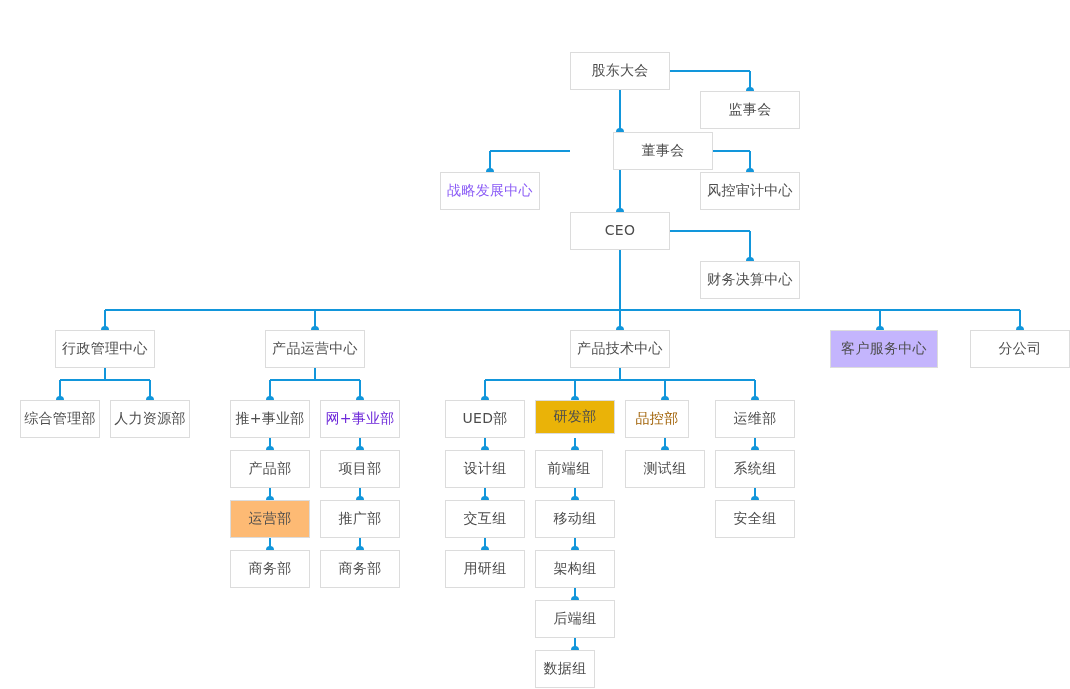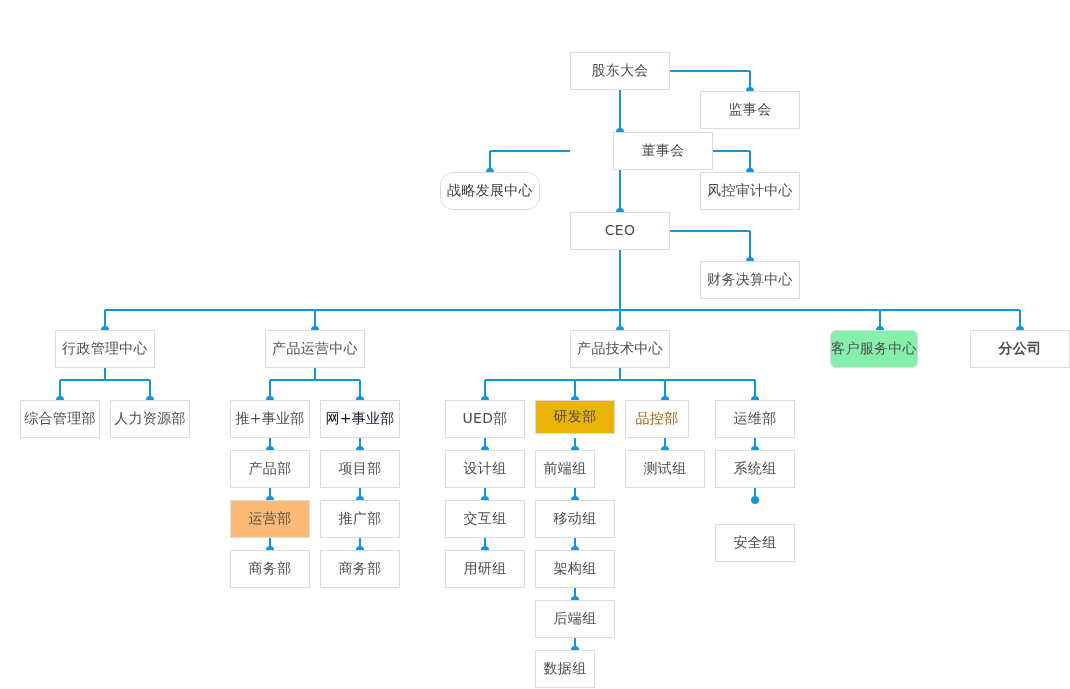--- a/index.html
+++ b/index.html
@@ -141,66 +141,66 @@
   <div id="nodes">
       <div class="node" style="left: 570px; top: 52px; width: 100px; height: 38px; border-color: rgb(220, 220, 220); background: rgb(255, 255, 255); color: rgb(77, 77, 77);">
         <span class="node-label">股东大会</span>
       </div>
       <div class="node" style="left: 700px; top: 91px; width: 100px; height: 38px; border-color: rgb(220, 220, 220); background: rgb(255, 255, 255); color: rgb(77, 77, 77);">
         <span class="node-label">监事会</span>
       </div>
       <div class="node" style="left: 570px; top: 132px; width: 100px; height: 38px; border-color: rgb(220, 220, 220); background: rgb(255, 255, 255); color: rgb(77, 77, 77); margin-left: 43px;">
         <span class="node-label">董事会</span>
       </div>
-      <div class="node" style="left: 440px; top: 172px; width: 100px; height: 38px; border-color: rgb(220, 220, 220); background: rgb(255, 255, 255); color: #404040; border-radius: 13px;">
+      <div class="node" style="left: 440px; top: 172px; width: 100px; height: 38px; border-color: rgb(220, 220, 220); background: rgb(255, 255, 255); color: #8b5cf6;">
         <span class="node-label">战略发展中心</span>
       </div>
       <div class="node" style="left: 700px; top: 172px; width: 100px; height: 38px; border-color: rgb(220, 220, 220); background: rgb(255, 255, 255); color: rgb(77, 77, 77);">
         <span class="node-label">风控审计中心</span>
       </div>
       <div class="node" style="left: 570px; top: 212px; width: 100px; height: 38px; border-color: rgb(220, 220, 220); background: rgb(255, 255, 255); color: rgb(77, 77, 77);">
         <span class="node-label">CEO</span>
       </div>
       <div class="node" style="left: 700px; top: 261px; width: 100px; height: 38px; border-color: rgb(220, 220, 220); background: rgb(255, 255, 255); color: rgb(77, 77, 77);">
         <span class="node-label">财务决算中心</span>
       </div>
       <div class="node" style="left: 55px; top: 330px; width: 100px; height: 38px; border-color: rgb(220, 220, 220); background: rgb(255, 255, 255); color: rgb(77, 77, 77);">
         <span class="node-label">行政管理中心</span>
       </div>
       <div class="node" style="left: 265px; top: 330px; width: 100px; height: 38px; border-color: rgb(220, 220, 220); background: rgb(255, 255, 255); color: rgb(77, 77, 77);">
         <span class="node-label">产品运营中心</span>
       </div>
       <div class="node" style="left: 570px; top: 330px; width: 100px; height: 38px; border-color: rgb(220, 220, 220); background: rgb(255, 255, 255); color: rgb(77, 77, 77);">
         <span class="node-label">产品技术中心</span>
       </div>
-      <div class="node" style="left: 830px; top: 330px; width: 88px; height: 38px; border-color: rgb(220, 220, 220); background: #86efac; color: rgb(77, 77, 77); border-radius: 6px;">
+      <div class="node" style="left: 830px; top: 330px; width: 108px; height: 38px; border-color: rgb(220, 220, 220); background: #c4b5fd; color: rgb(77, 77, 77);">
         <span class="node-label">客户服务中心</span>
       </div>
-      <div class="node" style="left: 970px; top: 330px; width: 100px; height: 38px; border-color: rgb(220, 220, 220); background: rgb(255, 255, 255); color: rgb(77, 77, 77); font-weight: bold;">
+      <div class="node" style="left: 970px; top: 330px; width: 100px; height: 38px; border-color: rgb(220, 220, 220); background: rgb(255, 255, 255); color: rgb(77, 77, 77);">
         <span class="node-label">分公司</span>
       </div>
       <div class="node" style="left: 20px; top: 400px; width: 80px; height: 38px; border-color: rgb(220, 220, 220); background: rgb(255, 255, 255); color: rgb(77, 77, 77);">
         <span class="node-label">综合管理部</span>
       </div>
       <div class="node" style="left: 110px; top: 400px; width: 80px; height: 38px; border-color: rgb(220, 220, 220); background: rgb(255, 255, 255); color: rgb(77, 77, 77);">
         <span class="node-label">人力资源部</span>
       </div>
       <div class="node" style="left: 230px; top: 400px; width: 80px; height: 38px; border-color: rgb(220, 220, 220); background: rgb(255, 255, 255); color: rgb(77, 77, 77);">
         <span class="node-label">推+事业部</span>
       </div>
       <div class="node" style="left: 230px; top: 450px; width: 80px; height: 38px; border-color: rgb(220, 220, 220); background: rgb(255, 255, 255); color: rgb(77, 77, 77); text-align: right;">
         <span class="node-label">产品部</span>
       </div>
       <div class="node" style="left: 230px; top: 500px; width: 80px; height: 38px; border-color: rgb(220, 220, 220); background: #fdba74; color: rgb(77, 77, 77);">
         <span class="node-label">运营部</span>
       </div>
       <div class="node" style="left: 230px; top: 550px; width: 80px; height: 38px; border-color: rgb(220, 220, 220); background: rgb(255, 255, 255); color: rgb(77, 77, 77);">
         <span class="node-label">商务部</span>
       </div>
-      <div class="node" style="left: 320px; top: 400px; width: 80px; height: 38px; border-color: rgb(220, 220, 220); background: rgb(255, 255, 255); color: #0f172a;">
+      <div class="node" style="left: 320px; top: 400px; width: 80px; height: 38px; border-color: rgb(220, 220, 220); background: rgb(255, 255, 255); color: #6d28d9;">
         <span class="node-label">网+事业部</span>
       </div>
       <div class="node" style="left: 320px; top: 450px; width: 80px; height: 38px; border-color: rgb(220, 220, 220); background: rgb(255, 255, 255); color: rgb(77, 77, 77);">
         <span class="node-label">项目部</span>
       </div>
       <div class="node" style="left: 320px; top: 500px; width: 80px; height: 38px; border-color: rgb(220, 220, 220); background: rgb(255, 255, 255); color: rgb(77, 77, 77);">
         <span class="node-label">推广部</span>
       </div>
       <div class="node" style="left: 320px; top: 550px; width: 80px; height: 38px; border-color: rgb(220, 220, 220); background: rgb(255, 255, 255); color: rgb(77, 77, 77);">
         <span class="node-label">商务部</span>
@@ -213,21 +213,21 @@
       </div>
       <div class="node" style="left: 445px; top: 500px; width: 80px; height: 38px; border-color: rgb(220, 220, 220); background: rgb(255, 255, 255); color: rgb(77, 77, 77);">
         <span class="node-label">交互组</span>
       </div>
       <div class="node" style="left: 445px; top: 550px; width: 80px; height: 38px; border-color: rgb(220, 220, 220); background: rgb(255, 255, 255); color: rgb(77, 77, 77);">
         <span class="node-label">用研组</span>
       </div>
       <div class="node" style="left: 535px; top: 400px; width: 80px; height: 34px; border-color: rgb(220, 220, 220); background: #eab308; color: rgb(77, 77, 77);">
         <span class="node-label">研发部</span>
       </div>
-      <div class="node" style="left: 535px; top: 450px; width: 60px; height: 38px; border-color: rgb(220, 220, 220); background: rgb(255, 255, 255); color: rgb(77, 77, 77);">
+      <div class="node" style="left: 535px; top: 450px; width: 68px; height: 38px; border-color: rgb(220, 220, 220); background: rgb(255, 255, 255); color: rgb(77, 77, 77);">
         <span class="node-label">前端组</span>
       </div>
       <div class="node" style="left: 535px; top: 500px; width: 80px; height: 38px; border-color: rgb(220, 220, 220); background: rgb(255, 255, 255); color: rgb(77, 77, 77);">
         <span class="node-label">移动组</span>
       </div>
       <div class="node" style="left: 535px; top: 550px; width: 80px; height: 38px; border-color: rgb(220, 220, 220); background: rgb(255, 255, 255); color: rgb(77, 77, 77);">
         <span class="node-label">架构组</span>
       </div>
       <div class="node" style="left: 535px; top: 600px; width: 80px; height: 38px; border-color: rgb(220, 220, 220); background: rgb(255, 255, 255); color: rgb(77, 77, 77);">
         <span class="node-label">后端组</span>
@@ -240,17 +240,17 @@
       </div>
       <div class="node" style="left: 625px; top: 450px; width: 80px; height: 38px; border-color: rgb(220, 220, 220); background: rgb(255, 255, 255); color: rgb(77, 77, 77);">
         <span class="node-label">测试组</span>
       </div>
       <div class="node" style="left: 715px; top: 400px; width: 80px; height: 38px; border-color: rgb(220, 220, 220); background: rgb(255, 255, 255); color: rgb(77, 77, 77);">
         <span class="node-label">运维部</span>
       </div>
       <div class="node" style="left: 715px; top: 450px; width: 80px; height: 38px; border-color: rgb(220, 220, 220); background: rgb(255, 255, 255); color: rgb(77, 77, 77);">
         <span class="node-label">系统组</span>
       </div>
-      <div class="node" style="left: 715px; top: 524px; width: 80px; height: 38px; border-color: rgb(220, 220, 220); background: rgb(255, 255, 255); color: rgb(77, 77, 77);">
+      <div class="node" style="left: 715px; top: 500px; width: 80px; height: 38px; border-color: rgb(220, 220, 220); background: rgb(255, 255, 255); color: rgb(77, 77, 77);">
         <span class="node-label">安全组</span>
       </div>
     </div>
 </div>
 
 </body></html>

